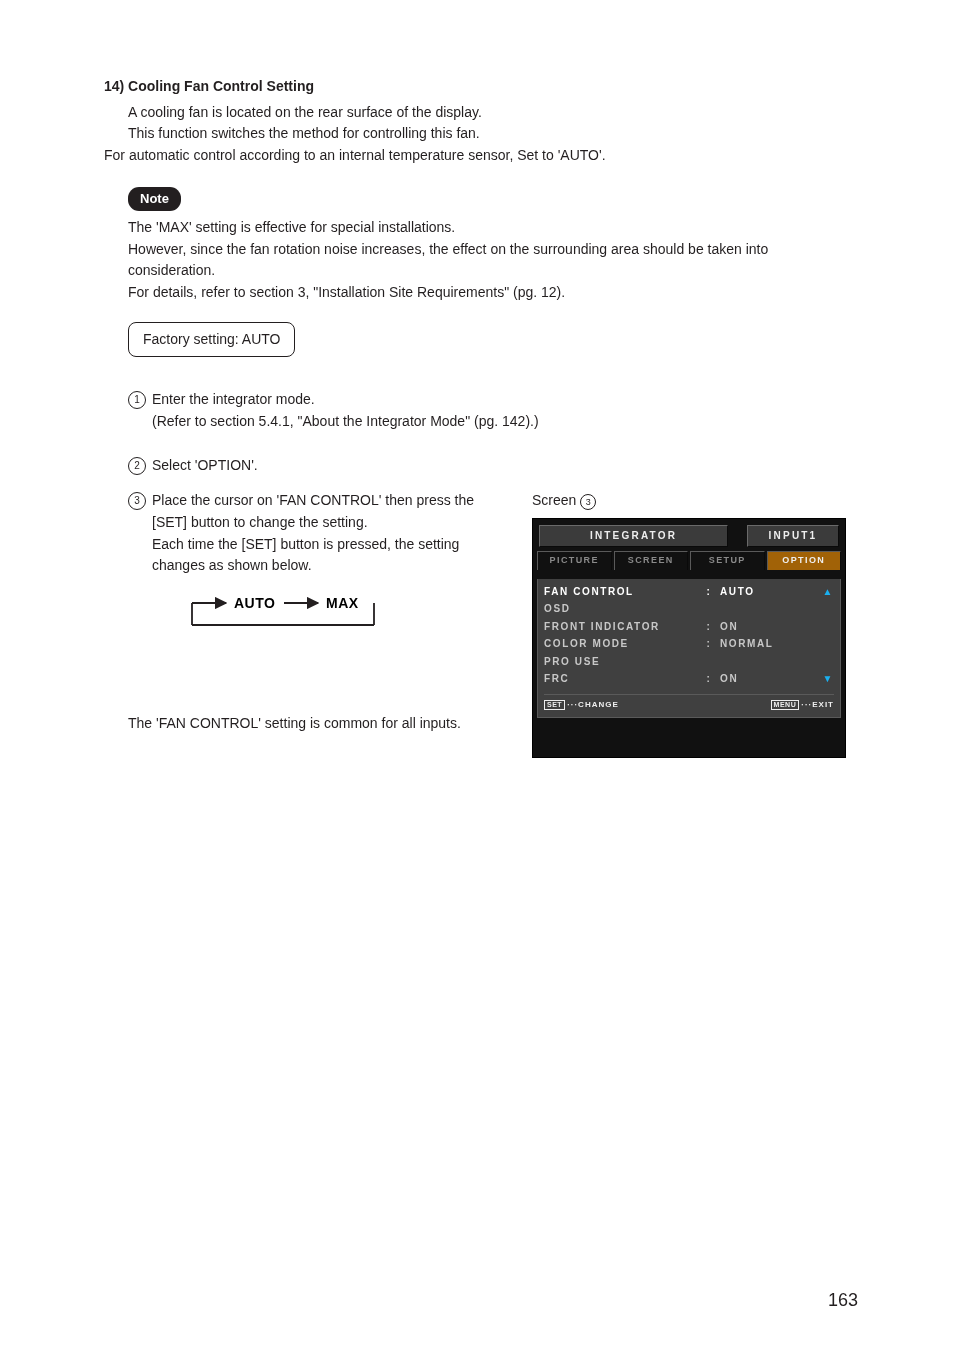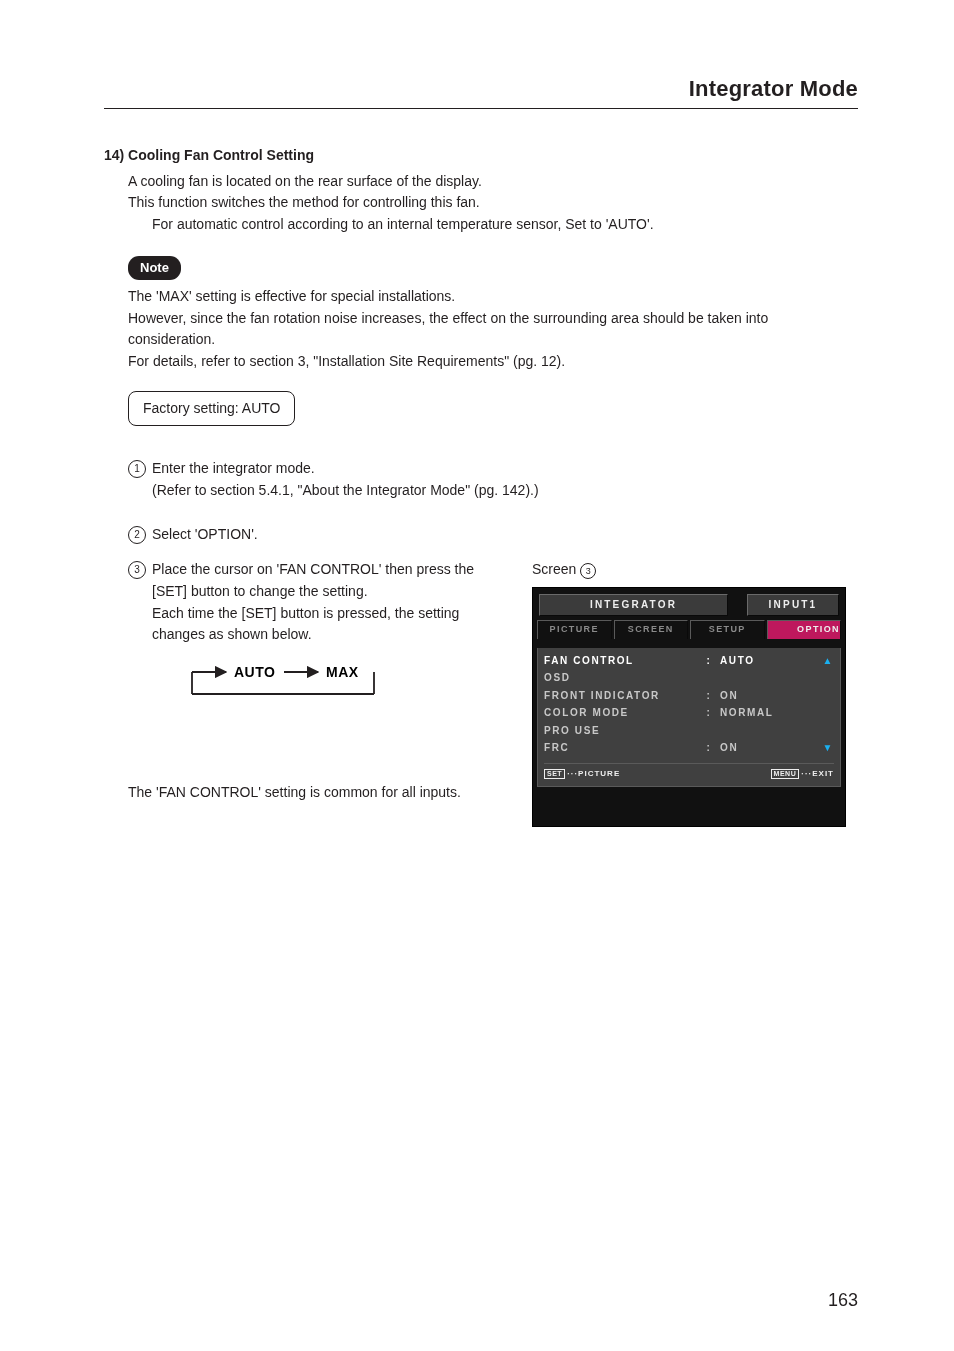--- a/index.html
+++ b/index.html
@@ -27,21 +27,21 @@
   }
   .body {
     font-size: 14px;
     line-height: 1.55;
   }
   .heading-line {
     font-weight: 700;
     margin-bottom: 4px;
   }
   .indent-1 { margin-left: 24px; }
-  .indent-2 { margin-left: 48px; }
+  .indent-2 { }
   .note-pill {
     display: inline-block;
     background: #231f20;
     color: #fff;
     font-weight: 700;
     font-size: 13px;
     padding: 2px 12px;
     border-radius: 11px;
     margin: 20px 0 6px 24px;
   }
@@ -139,23 +139,22 @@
     padding: 2px 0;
     color: #8a8a8a;
     background: transparent;
     border-top: 1px solid #5a5a5a;
     border-left: 1px solid #5a5a5a;
     border-right: 1px solid #0a0a0a;
     font-size: 9px;
     letter-spacing: 1.4px;
   }
   .osd-tab.active {
-    background: #be185d;
+    background: #a16207;
     color: #eee;
-    text-align: right;
   }
   .osd-inner {
     margin: 9px 4px;
     border: 1px solid #5a5a5a;
     border-top: none;
     padding: 4px 6px 6px 6px;
     background: #404040;
   }
   .osd-row {
     display: flex;
@@ -198,21 +197,20 @@
     bottom: 40px;
     right: 96px;
     font-size: 18px;
   }
 </style>
 </head>
 <body>
 
 <div class="page">
 
-  <div class="section-title">Integrator Mode</div>
 
   <div class="body">
 
     <div class="heading-line">14) Cooling Fan Control Setting</div>
 
     <div class="indent-1">A cooling fan is located on the rear surface of the display.</div>
     <div class="indent-1">This function switches the method for controlling this fan.</div>
     <div class="indent-2">For automatic control according to an internal temperature sensor, Set to 'AUTO'.</div>
 
     <div class="note-pill">Note</div>
@@ -318,21 +316,21 @@
                 </div>
                 <div class="osd-row">
                   <span class="lbl">FRC</span>
                   <span class="col">:</span>
                   <span class="val">ON</span>
                   <span class="arrow">▼</span>
                 </div>
               </div>
             <div class="osd-footer">
               <span>
-                <span class="osd-btn">SET</span><span>···PICTURE</span>
+                <span class="osd-btn">SET</span><span>···CHANGE</span>
               </span>
               <span>
                 <span class="osd-btn">MENU</span><span>···EXIT</span>
               </span>
             </div>
           </div>
         </div>
       </div>
     </div>
   </div>

